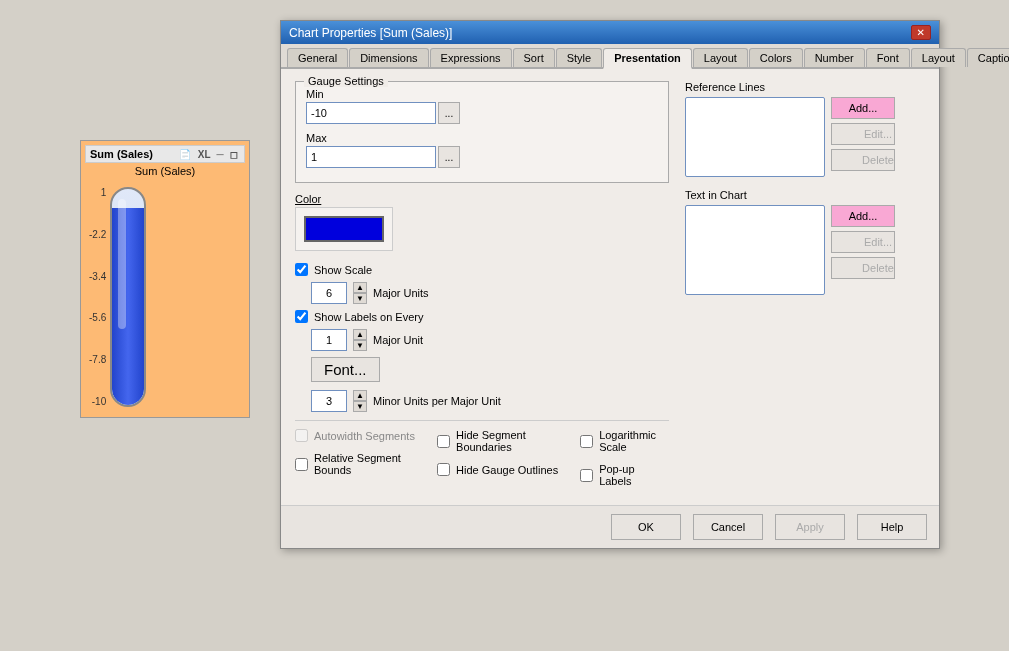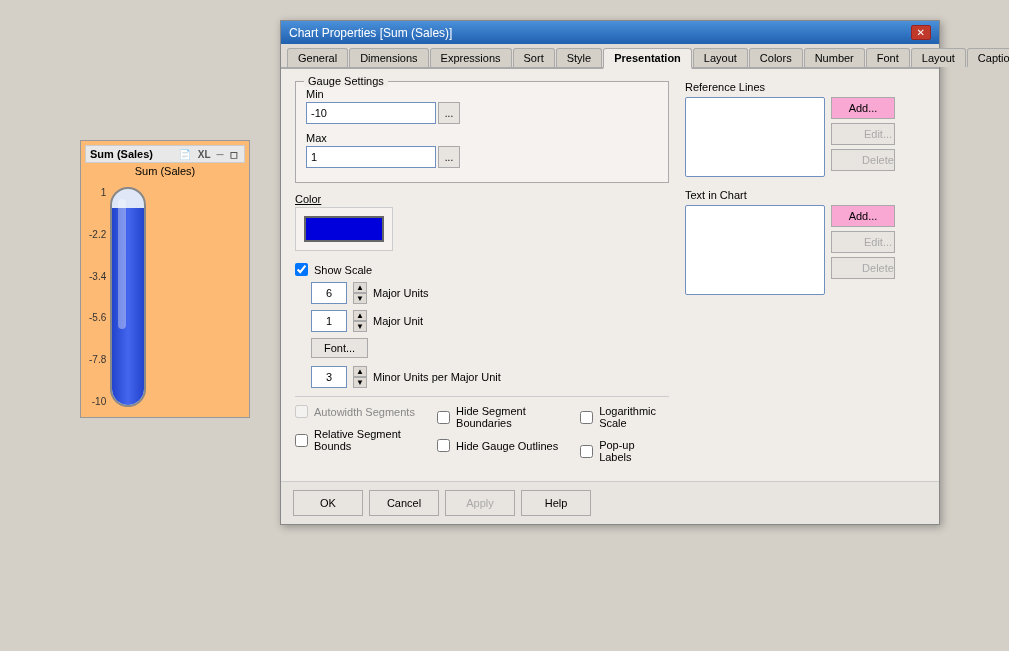--- a/index.html
+++ b/index.html
@@ -259,21 +259,21 @@
       align-items: center;
       justify-content: center;
       line-height: 1;
     }
 
     
     .font-btn {
       border: 1px solid #aaa;
       background: #e8e4e0;
       padding: 3px 12px;
-      font-size: 11px;
+      font-size: 15px;
       cursor: pointer;
       margin-left: 16px;
       margin-bottom: 8px;
     }
 
     
     .checkbox-disabled {
       color: #888;
     }
     .checkbox-disabled input[type="checkbox"] {
@@ -326,21 +326,22 @@
       display: flex;
       flex-direction: column;
       gap: 4px;
     }
 
     
     .dialog-footer {
       border-top: 1px solid #ccc;
       padding: 8px 12px;
       display: flex;
-      gap: 6px;
+      justify-content: flex-end;
+      gap: 12px;
       background: #e8e4e0;
     }
     .footer-btn {
       width: 70px;
       height: 26px;
       border: 1px solid #aaa;
       background: #e8e4e0;
       font-size: 11px;
       cursor: pointer;
     }
@@ -438,20 +439,24 @@
           <input class="spinner-input" type="text" value="6" style="">
           <div class="spinner-arrows">
             <button class="spin-btn">▲</button>
             <button class="spin-btn">▼</button>
           </div>
           <span>Major Units</span>
         </div>
       </div>
 
       <div>
+        <div class="checkbox-row">
+          <input type="checkbox" checked="" style="">
+          <label>Show Labels on Every</label>
+        </div>
         <div class="spinner-group">
           <input class="spinner-input" type="text" value="1" style="">
           <div class="spinner-arrows">
             <button class="spin-btn">▲</button>
             <button class="spin-btn">▼</button>
           </div>
           <span>Major Unit</span>
         </div>
         <button class="font-btn">Font...</button>
       </div>

